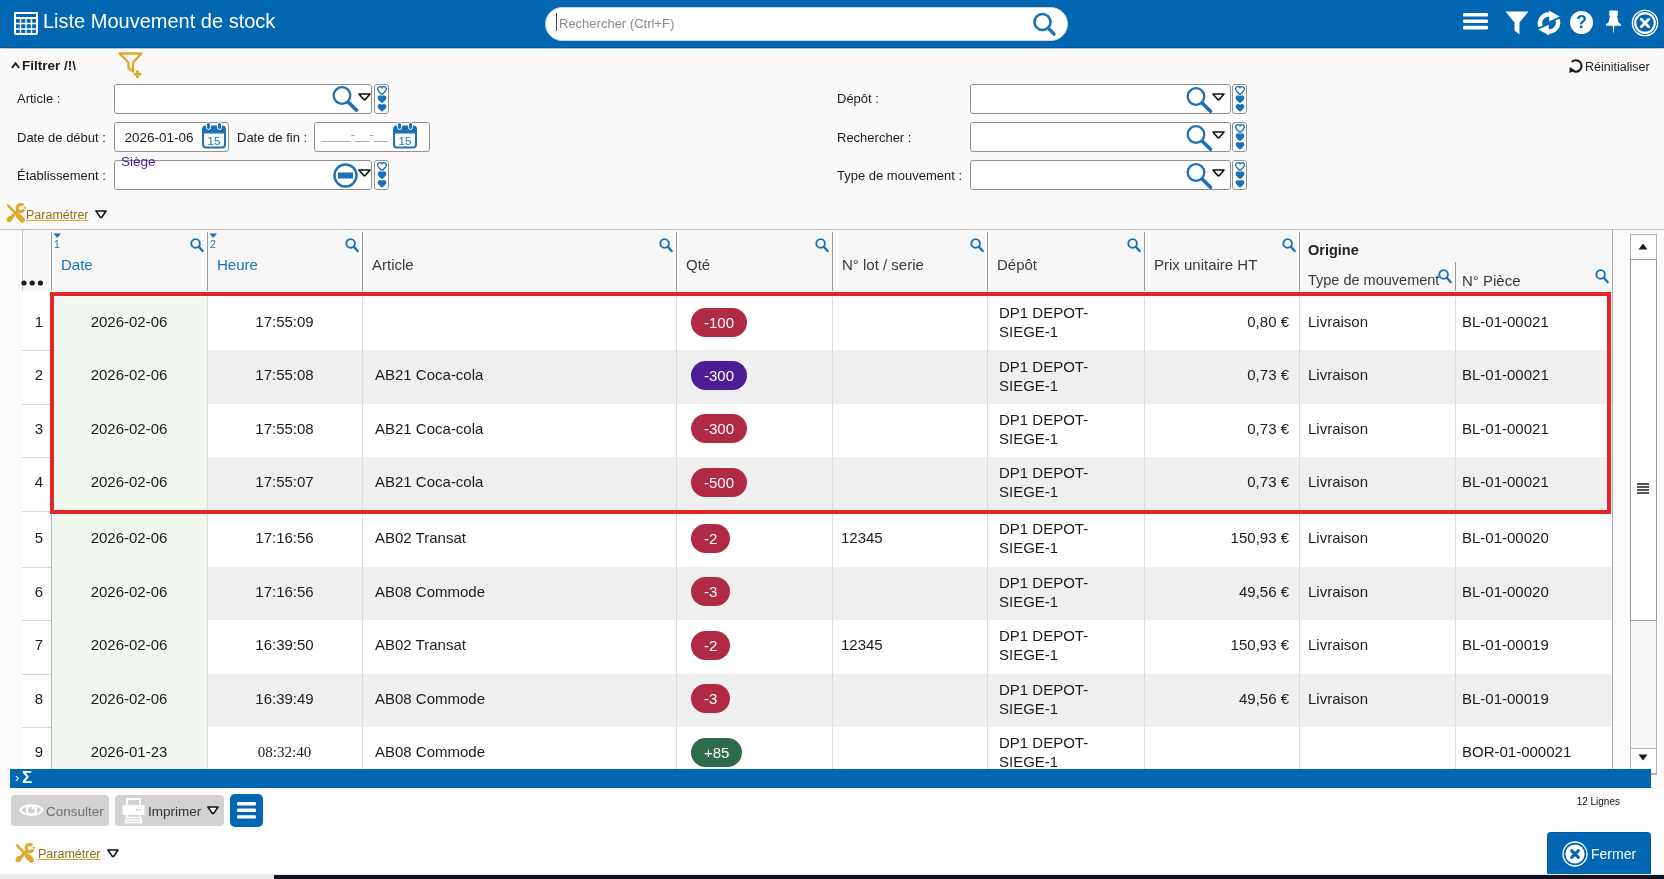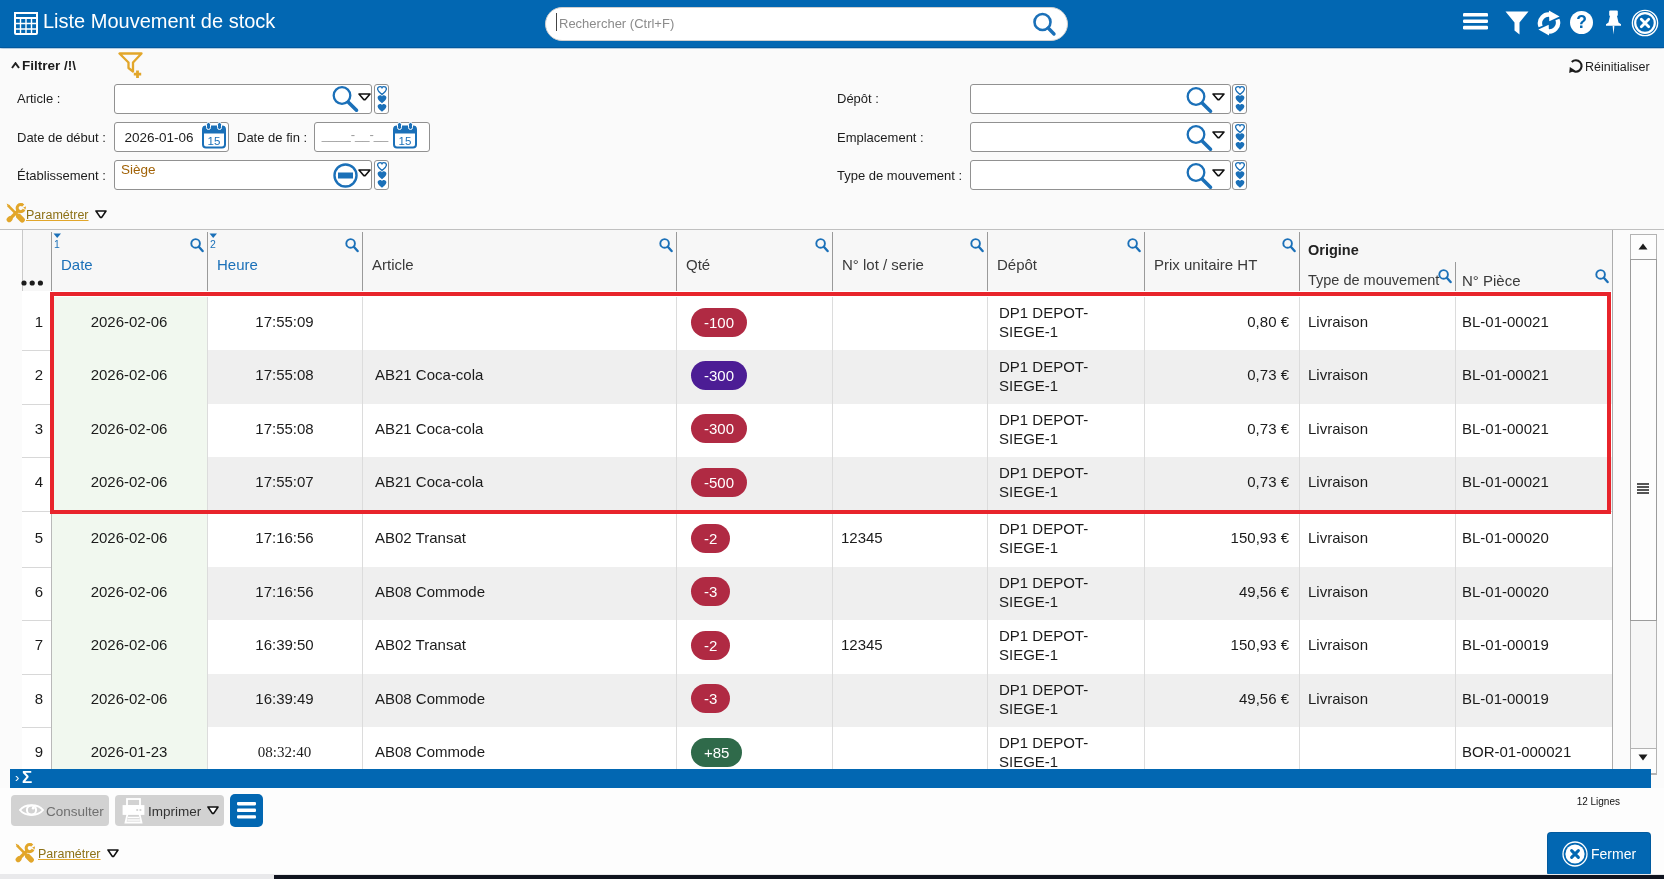--- a/index.html
+++ b/index.html
@@ -104,21 +104,21 @@
 <div class="ab" style="left:316px;top:127px;width:78px;text-align:center;font-size:13px;color:#9a9a9a;">____-__-__</div>
 <svg class="ab" style="left:393px;top:122px;" width="24" height="27" viewBox="0 0 24 27">
     <rect x="1" y="4.5" width="22" height="21" rx="3" fill="none" stroke="#1b70b8" stroke-width="2"></rect>
     <path d="M1 4.5 h22 v7 h-22 Z" fill="#1b70b8"></path>
     <rect x="4.5" y="0.5" width="4" height="7" rx="2" fill="#1b70b8" stroke="#fff" stroke-width="1"></rect>
     <rect x="15.5" y="0.5" width="4" height="7" rx="2" fill="#1b70b8" stroke="#fff" stroke-width="1"></rect>
     <text x="12" y="22.5" font-family="Liberation Sans" font-size="11.5" fill="#1b70b8" text-anchor="middle">15</text>
   </svg>
 <div class="ab lbl" style="left:17px;top:168px;">Établissement :</div>
 <div class="ab inp" style="left:114px;top:160px;width:256px;height:28px;"></div>
-<div class="ab" style="left:121px;top:162px;font-size:13.5px;color:#a16207;">Siège</div>
+<div class="ab" style="left:121px;top:154px;font-size:13.5px;color:#4c1d95;">Siège</div>
 <svg class="ab" style="left:333px;top:163px;" width="25" height="25" viewBox="0 0 25 25">
 <circle cx="12.5" cy="12.5" r="11" fill="none" stroke="#1b70b8" stroke-width="2.4"></circle>
 <rect x="5" y="9.5" width="15" height="6" fill="#1b70b8"></rect>
 </svg>
 <svg class="ab" style="left:358px;top:169px;" width="13" height="8" viewBox="0 0 13 8">
     <path d="M1 1 H12 L7.3 6.6 H5.7 Z" fill="#fff" stroke="#111" stroke-width="1.6" stroke-linejoin="round"></path>
   </svg>
 <div class="ab hbox" style="left:374px;top:160px;width:13px;height:28px;"></div>
 <svg class="ab" style="left:376.5px;top:162px;" width="10" height="26" viewBox="0 0 10 28" preserveAspectRatio="none">
     <path d="M5 9.2 C3.2 7.4 0.6 5.6 0.6 3.3 C0.6 1.7 1.8 0.7 3.1 0.7 C4 0.7 4.7 1.2 5 1.9 C5.3 1.2 6 0.7 6.9 0.7 C8.2 0.7 9.4 1.7 9.4 3.3 C9.4 5.6 6.8 7.4 5 9.2 Z" fill="none" stroke="#1b70b8" stroke-width="1.3"></path>
@@ -141,21 +141,21 @@
 <div class="ab hbox" style="left:1232px;top:84px;width:13px;height:28px;"></div>
 <svg class="ab" style="left:1234.5px;top:86px;" width="10" height="26" viewBox="0 0 10 28" preserveAspectRatio="none">
     <path d="M5 9.2 C3.2 7.4 0.6 5.6 0.6 3.3 C0.6 1.7 1.8 0.7 3.1 0.7 C4 0.7 4.7 1.2 5 1.9 C5.3 1.2 6 0.7 6.9 0.7 C8.2 0.7 9.4 1.7 9.4 3.3 C9.4 5.6 6.8 7.4 5 9.2 Z" fill="none" stroke="#1b70b8" stroke-width="1.3"></path>
     <g transform="translate(0,9.3)">
       <path d="M5 9.2 C3.2 7.4 0.6 5.6 0.6 3.3 C0.6 1.7 1.8 0.7 3.1 0.7 C4 0.7 4.7 1.2 5 1.9 C5.3 1.2 6 0.7 6.9 0.7 C8.2 0.7 9.4 1.7 9.4 3.3 C9.4 5.6 6.8 7.4 5 9.2 Z" fill="#1b70b8"></path>
     </g>
     <g transform="translate(0,18.6)">
       <path d="M5 9.2 C3.2 7.4 0.6 5.6 0.6 3.3 C0.6 1.7 1.8 0.7 3.1 0.7 C4 0.7 4.7 1.2 5 1.9 C5.3 1.2 6 0.7 6.9 0.7 C8.2 0.7 9.4 1.7 9.4 3.3 C9.4 5.6 6.8 7.4 5 9.2 Z" fill="#1b70b8"></path>
     </g>
   </svg>
-<div class="ab lbl" style="left:837px;top:130px;">Emplacement :</div>
+<div class="ab lbl" style="left:837px;top:130px;">Rechercher :</div>
 <div class="ab inp" style="left:970px;top:122px;width:259px;height:28px;"></div>
 <svg class="ab" style="left:1184px;top:123px;" width="30" height="29" viewBox="0 0 30 29">
     <circle cx="12" cy="11.5" r="8.3" fill="none" stroke="#1b70b8" stroke-width="2.3"></circle>
     <line x1="18.4" y1="18.2" x2="26.5" y2="26.2" stroke="#1b70b8" stroke-width="3.6" stroke-linecap="round"></line>
   </svg>
 <svg class="ab" style="left:1212px;top:131px;" width="13" height="8" viewBox="0 0 13 8">
     <path d="M1 1 H12 L7.3 6.6 H5.7 Z" fill="#fff" stroke="#111" stroke-width="1.6" stroke-linejoin="round"></path>
   </svg>
 <div class="ab hbox" style="left:1232px;top:122px;width:13px;height:28px;"></div>
 <svg class="ab" style="left:1234.5px;top:124px;" width="10" height="26" viewBox="0 0 10 28" preserveAspectRatio="none">

